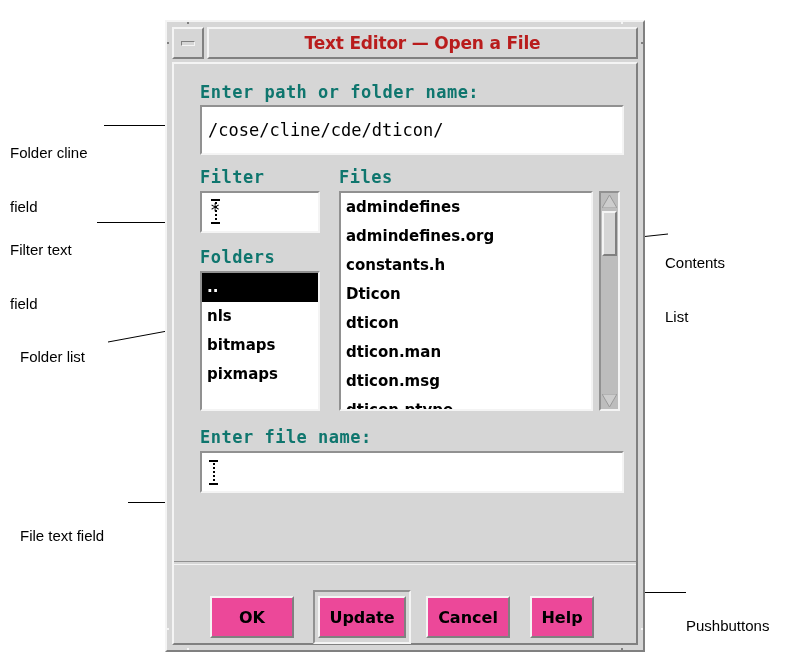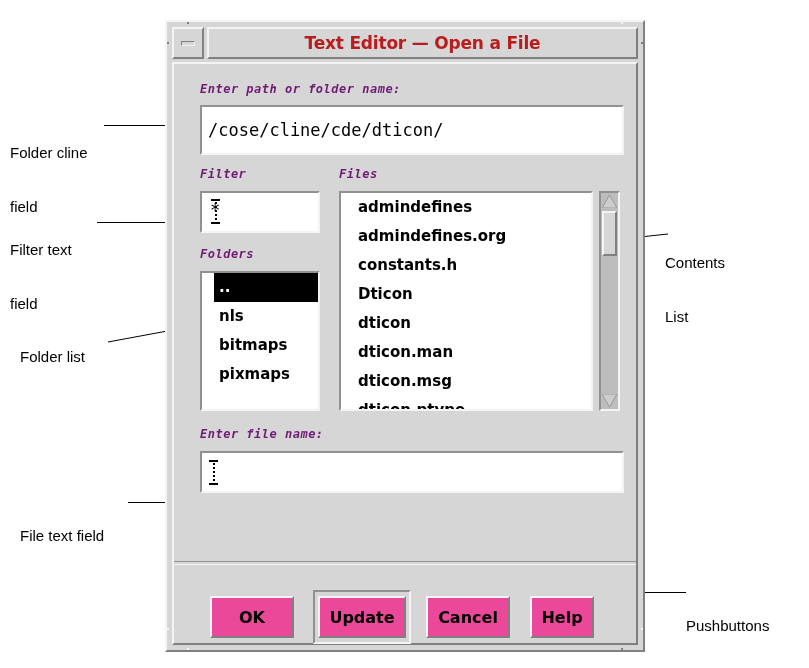--- a/index.html
+++ b/index.html
@@ -138,24 +138,23 @@
     box-sizing: border-box;
     border-top: 2px solid #f4f4f4;
     border-left: 2px solid #f4f4f4;
     border-right: 2px solid #808080;
     border-bottom: 2px solid #808080;
   }
 
   .section-label {
     font-family: "DejaVu Sans Mono", monospace;
     font-weight: bold;
-    font-size: 12px;
-    color: #701a75;
+    font-size: 17px;
+    color: #0f766e;
     letter-spacing: 0.5px;
-    font-style: italic;
   }
 
   
   .textfield {
     background: #ffffff;
     box-sizing: border-box;
     border-top: 2px solid #919191;
     border-left: 2px solid #919191;
     border-right: 2px solid #f4f4f4;
     border-bottom: 2px solid #f4f4f4;
@@ -183,21 +182,20 @@
   
   .listbox {
     background: #ffffff;
     box-sizing: border-box;
     border-top: 2px solid #919191;
     border-left: 2px solid #919191;
     border-right: 2px solid #f4f4f4;
     border-bottom: 2px solid #f4f4f4;
     overflow: hidden;
     position: relative;
-    padding-left: 12px;
   }
   .list-item {
     font-family: "DejaVu Sans", sans-serif;
     font-weight: bold;
     font-size: 15px;
     color: #000000;
     padding: 0 0 0 5px;
     line-height: 29px;
     height: 29px;
     white-space: pre;

